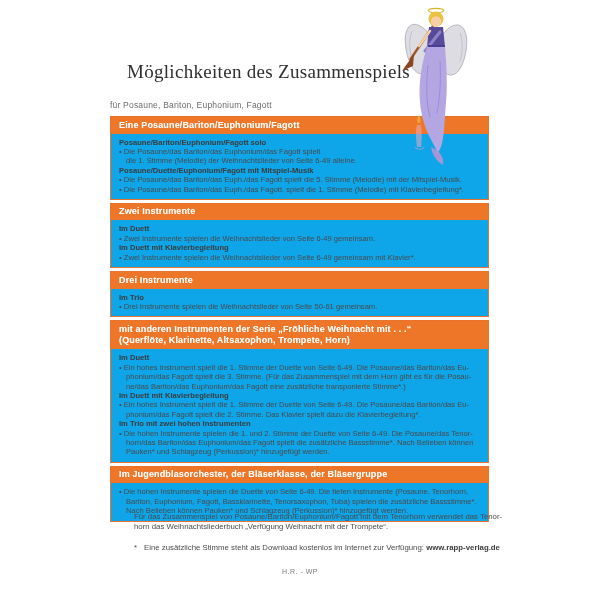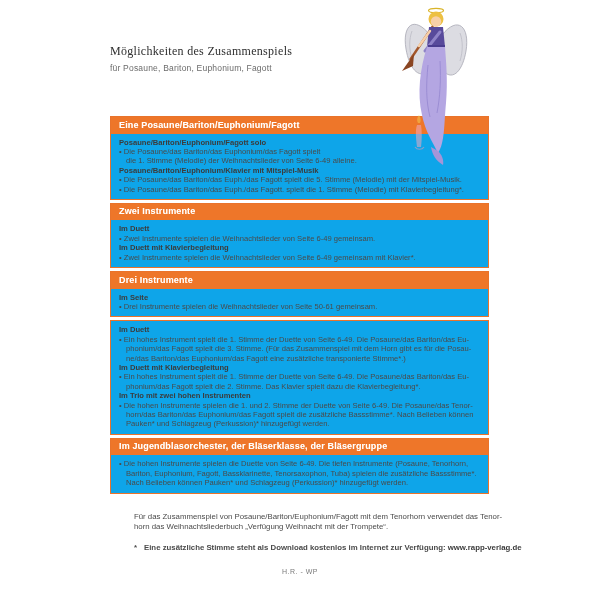--- a/index.html
+++ b/index.html
@@ -8,40 +8,40 @@
     background:#ffffff;
     font-family:"Liberation Sans", sans-serif;
     -webkit-font-smoothing:antialiased;
   }
   .page{position:absolute;inset:0;background:#fff;}
 
   
   .title-block{position:absolute;left:110px;top:44px;}
   .page-title{
     font-family:"Liberation Serif", serif;
-    font-size:12px;font-weight:normal;color:#2e2e2e;margin:0;letter-spacing:.3px;
+    font-size:19px;font-weight:normal;color:#2e2e2e;margin:17px;letter-spacing:.3px;
   }
   .page-subtitle{font-size:8.5px;color:#6b6b6b;margin-top:4px;letter-spacing:.2px;}
 
   
   .content{position:absolute;left:110px;top:116px;width:379px;}
   .sec{border:1px solid #e9732b;background:#0ea5e9;margin-bottom:3px;}
   .sec-bar{
     background:#ee7629;color:#ffffff;font-weight:bold;font-size:9px;
     line-height:11.5px;padding:2.5px 8px;letter-spacing:.15px;
     text-shadow:0 0 0.5px rgba(255,255,255,.4);
   }
   .sec-body{padding:4px 8px 5px 8px;font-size:7.6px;line-height:9.4px;color:#4a4a4a;}
   .sec-body > div{white-space:nowrap;}
   .subhead{font-weight:bold;color:#3c3c3c;}
   .cont{padding-left:7px;}
 
   
   .footer{position:absolute;left:110px;top:512px;width:410px;font-size:7.8px;line-height:10px;color:#4a4a4a;padding-left:24px;}
-  .footnote{margin-top:11px;font-weight:bold;}
+  .footnote{margin-top:11px;}
   .footnote .marker{display:inline-block;width:10px;}
   .footnote b{color:#3c3c3c;}
   .credit{position:absolute;left:0;right:0;top:568px;text-align:center;font-size:7px;color:#7a7a7a;letter-spacing:.5px;}
 
   
   .angel{position:absolute;left:400px;top:5px;z-index:5;}
   .candle{position:absolute;left:408px;top:115px;z-index:6;opacity:.55;}
 </style>
 </head>
 <body>
@@ -56,21 +56,21 @@
   <div class="content">
 
     <div class="sec">
       <div class="sec-bar">
         <div>Eine Posaune/Bariton/Euphonium/Fagott</div>
       </div>
       <div class="sec-body">
         <div class="subhead">Posaune/Bariton/Euphonium/Fagott solo</div>
         <div>• Die Posaune/das Bariton/das Euphonium/das Fagott spielt</div>
         <div class="cont">die 1. Stimme (Melodie) der Weihnachtslieder von Seite 6-49 alleine.</div>
-        <div class="subhead">Posaune/Bariton/Euphonium/Klavier mit Mitspiel-Musik</div>
+        <div class="subhead">Posaune/Duette/Euphonium/Fagott mit Mitspiel-Musik</div>
         <div>• Die Posaune/das Bariton/das Euph./das Fagott spielt die 5. Stimme (Melodie) mit der Mitspiel-Musik.</div>
         <div>• Die Posaune/das Bariton/das Euph./das Fagott. spielt die 1. Stimme (Melodie) mit Klavierbegleitung*.</div>
       </div>
     </div>
 
     <div class="sec">
       <div class="sec-bar">
         <div>Zwei Instrumente</div>
       </div>
       <div class="sec-body">
@@ -79,26 +79,30 @@
         <div class="subhead">Im Duett mit Klavierbegleitung</div>
         <div>• Zwei Instrumente spielen die Weihnachtslieder von Seite 6-49 gemeinsam mit Klavier*.</div>
       </div>
     </div>
 
     <div class="sec">
       <div class="sec-bar">
         <div>Drei Instrumente</div>
       </div>
       <div class="sec-body">
-        <div class="subhead">Im Seite</div>
+        <div class="subhead">Im Trio</div>
         <div>• Drei Instrumente spielen die Weihnachtslieder von Seite 50-61 gemeinsam.</div>
       </div>
     </div>
 
     <div class="sec">
+      <div class="sec-bar">
+        <div>mit anderen Instrumenten der Serie „Fröhliche Weihnacht mit . . .“</div>
+        <div>(Querflöte, Klarinette, Altsaxophon, Trompete, Horn)</div>
+      </div>
       <div class="sec-body">
         <div class="subhead">Im Duett</div>
         <div>• Ein hohes Instrument spielt die 1. Stimme der Duette von Seite 6-49. Die Posaune/das Bariton/das Eu-</div>
         <div class="cont">phonium/das Fagott spielt die 3. Stimme. (Für das Zusammenspiel mit dem Horn gibt es für die Posau-</div>
         <div class="cont">ne/das Bariton/das Euphonium/das Fagott eine zusätzliche transponierte Stimme*.)</div>
         <div class="subhead">Im Duett mit Klavierbegleitung</div>
         <div>• Ein hohes Instrument spielt die 1. Stimme der Duette von Seite 6-49. Die Posaune/das Bariton/das Eu-</div>
         <div class="cont">phonium/das Fagott spielt die 2. Stimme. Das Klavier spielt dazu die Klavierbegleitung*.</div>
         <div class="subhead">Im Trio mit zwei hohen Instrumenten</div>
         <div>• Die hohen Instrumente spielen die 1. und 2. Stimme der Duette von Seite 6-49. Die Posaune/das Tenor-</div>

